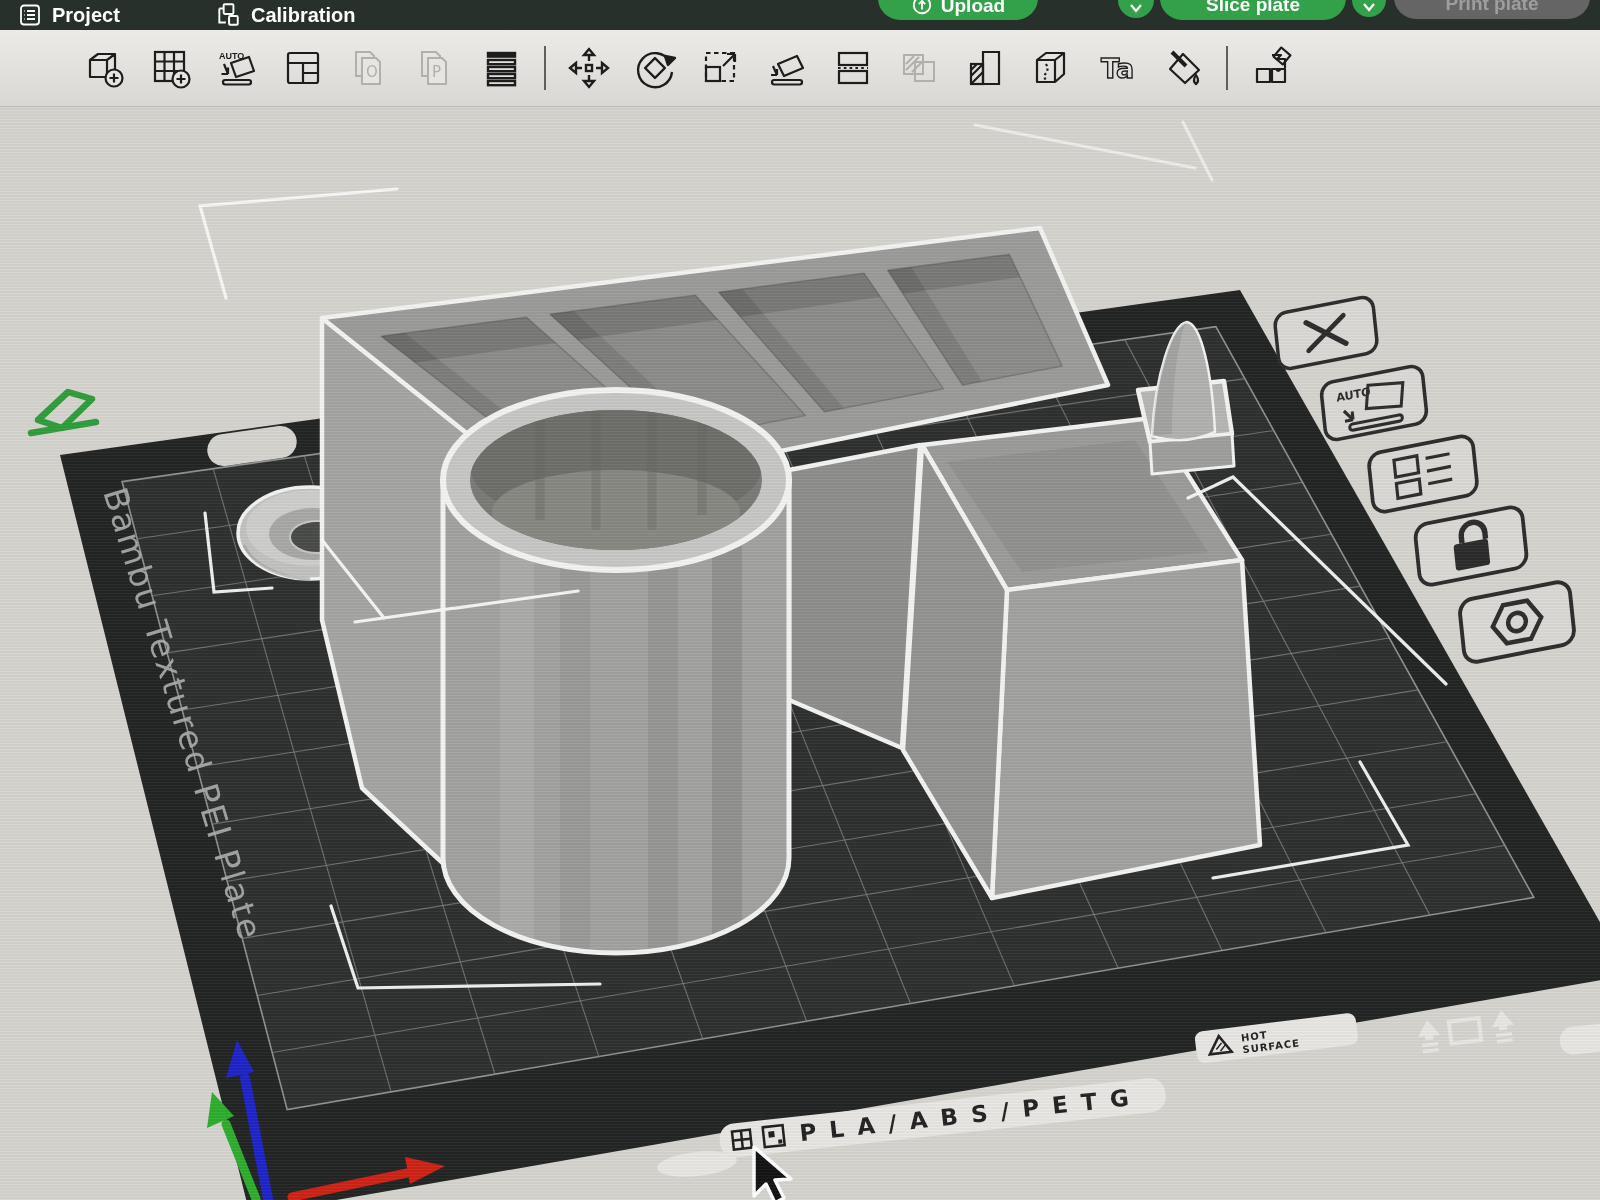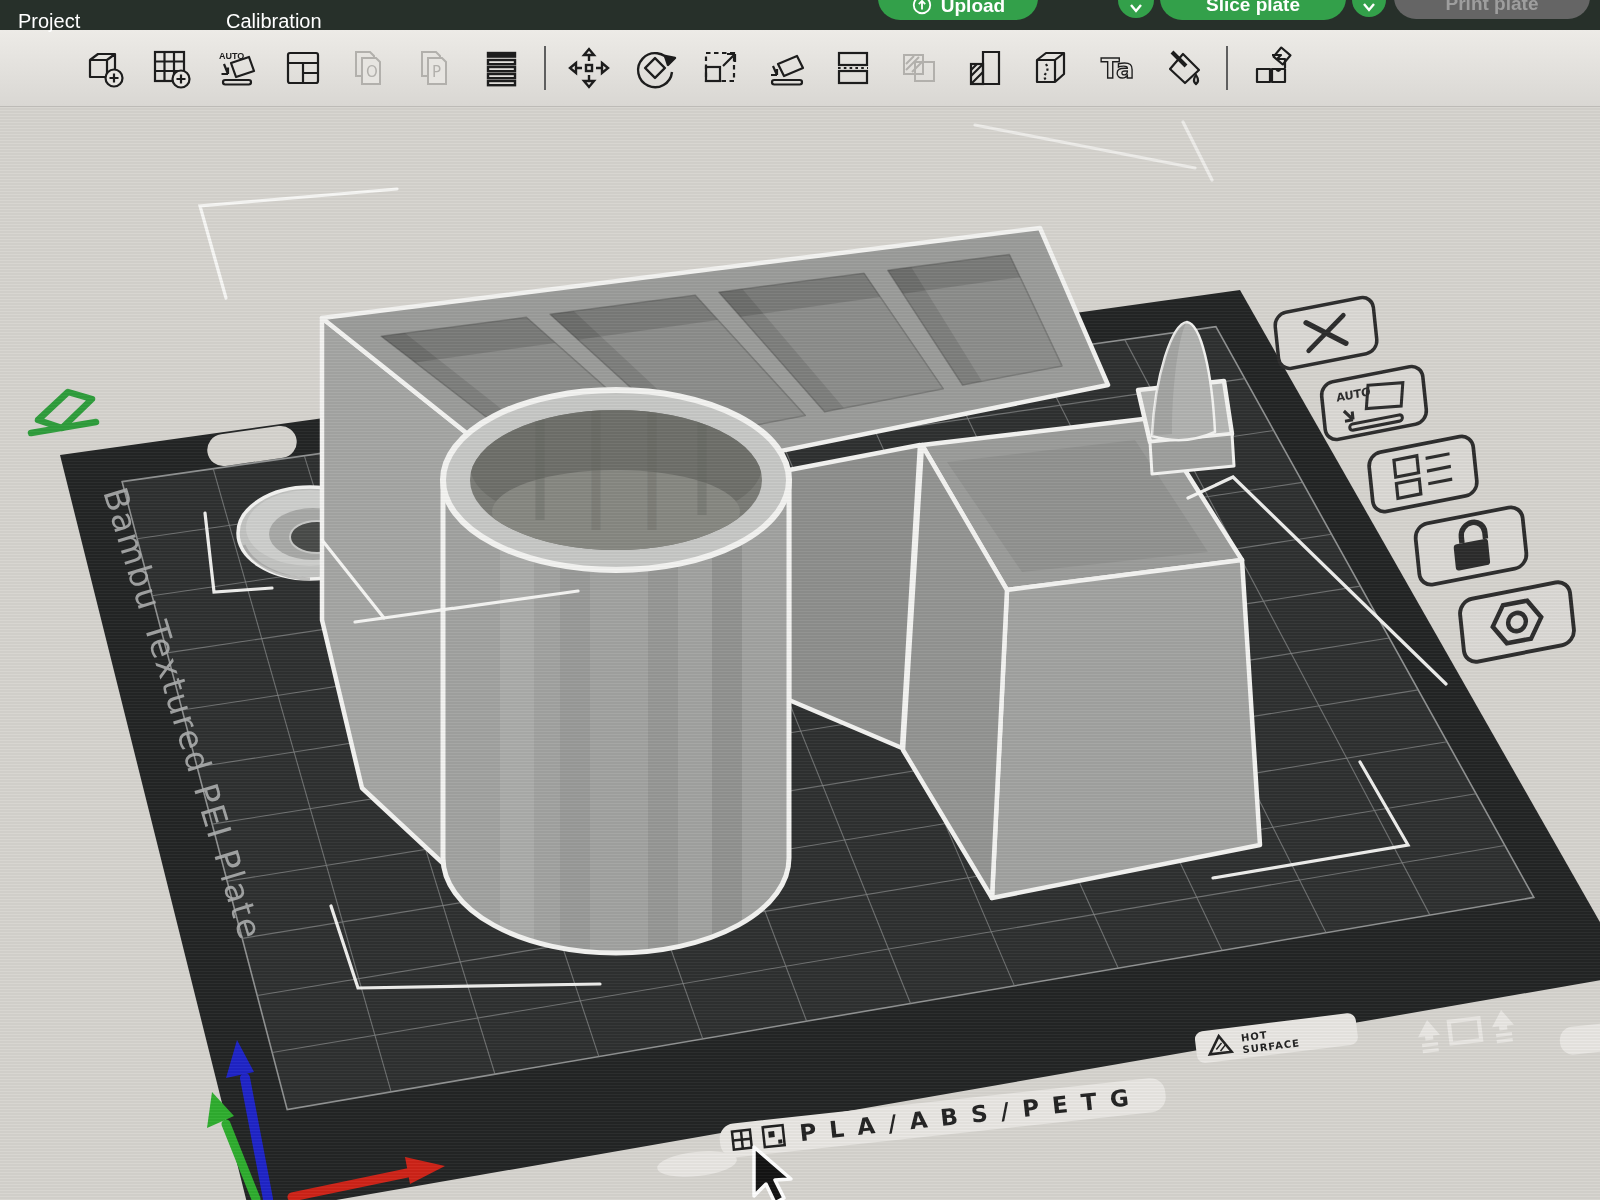--- a/index.html
+++ b/index.html
@@ -3,21 +3,21 @@
 <meta charset="utf-8">
 <style>
   html,body{margin:0;padding:0;background:#888;}
   .screen{position:relative;width:1600px;height:1200px;overflow:hidden;
     background:#d7d5d0;font-family:"Liberation Sans",sans-serif;}
   .screen::after{content:"";position:absolute;inset:0;pointer-events:none;
     background:repeating-linear-gradient(0deg,rgba(255,255,255,.04) 0 1px,rgba(0,0,0,.03) 1px 3px);}
   
   .topbar{position:absolute;top:0;left:0;width:1600px;height:30px;background:#27302a;z-index:30;}
   .menu-item{position:absolute;top:0;height:30px;display:flex;align-items:center;gap:10px;
-    color:#fff;font-size:20px;font-weight:400;flex-direction:column;}
+    color:#fff;font-size:20px;font-weight:700;}
   .menu-item svg{display:block;}
   .pill{position:absolute;display:flex;align-items:flex-end;justify-content:center;
     border-radius:22px;color:#fff;font-size:19px;font-weight:600;box-sizing:border-box;}
   .pill.green{background:#33a04a;}
   .pill.gray{background:#656565;color:#9e9e9e;}
   
   .toolbar{position:absolute;top:30px;left:0;width:1600px;height:76px;z-index:25;
     background:linear-gradient(#edebe7,#d9d7d3);border-bottom:1px solid #bdbbb7;
     display:flex;align-items:center;}
   .tbtn{background:none;border:none;padding:0;margin:0;width:66px;height:60px;
@@ -246,21 +246,21 @@
 </svg>
 
 <header class="topbar">
   <div class="menu-item" style="left:18px;">
     <svg width="24" height="24" viewBox="0 0 24 24" fill="none" stroke="#fff" stroke-width="1.8">
       <rect x="3" y="2.5" width="18" height="19" rx="3"></rect>
       <path d="M9 8 H17 M9 12 H17 M9 16 H17 M6.5 8 H7 M6.5 12 H7 M6.5 16 H7"></path>
     </svg>
     <span>Project</span>
   </div>
-  <div class="menu-item" style="left:226px;">
+  <div class="menu-item" style="left:215px;">
     <svg width="26" height="26" viewBox="0 0 24 24" fill="none" stroke="#fff" stroke-width="1.8">
       <rect x="8" y="2" width="9" height="9" rx="1"></rect>
       <rect x="13" y="13" width="8" height="8" rx="1"></rect>
       <path d="M4 6 H8 M4 6 V19 H10 M12 16 H13"></path>
     </svg>
     <span>Calibration</span>
   </div>
 
   <div class="pill green" style="left:878px;top:-26px;width:160px;height:46px;padding-bottom:3px;gap:8px;">
     <svg width="22" height="22" viewBox="0 0 24 24" fill="none" stroke="#fff" stroke-width="2" style="margin-bottom:1px;">

